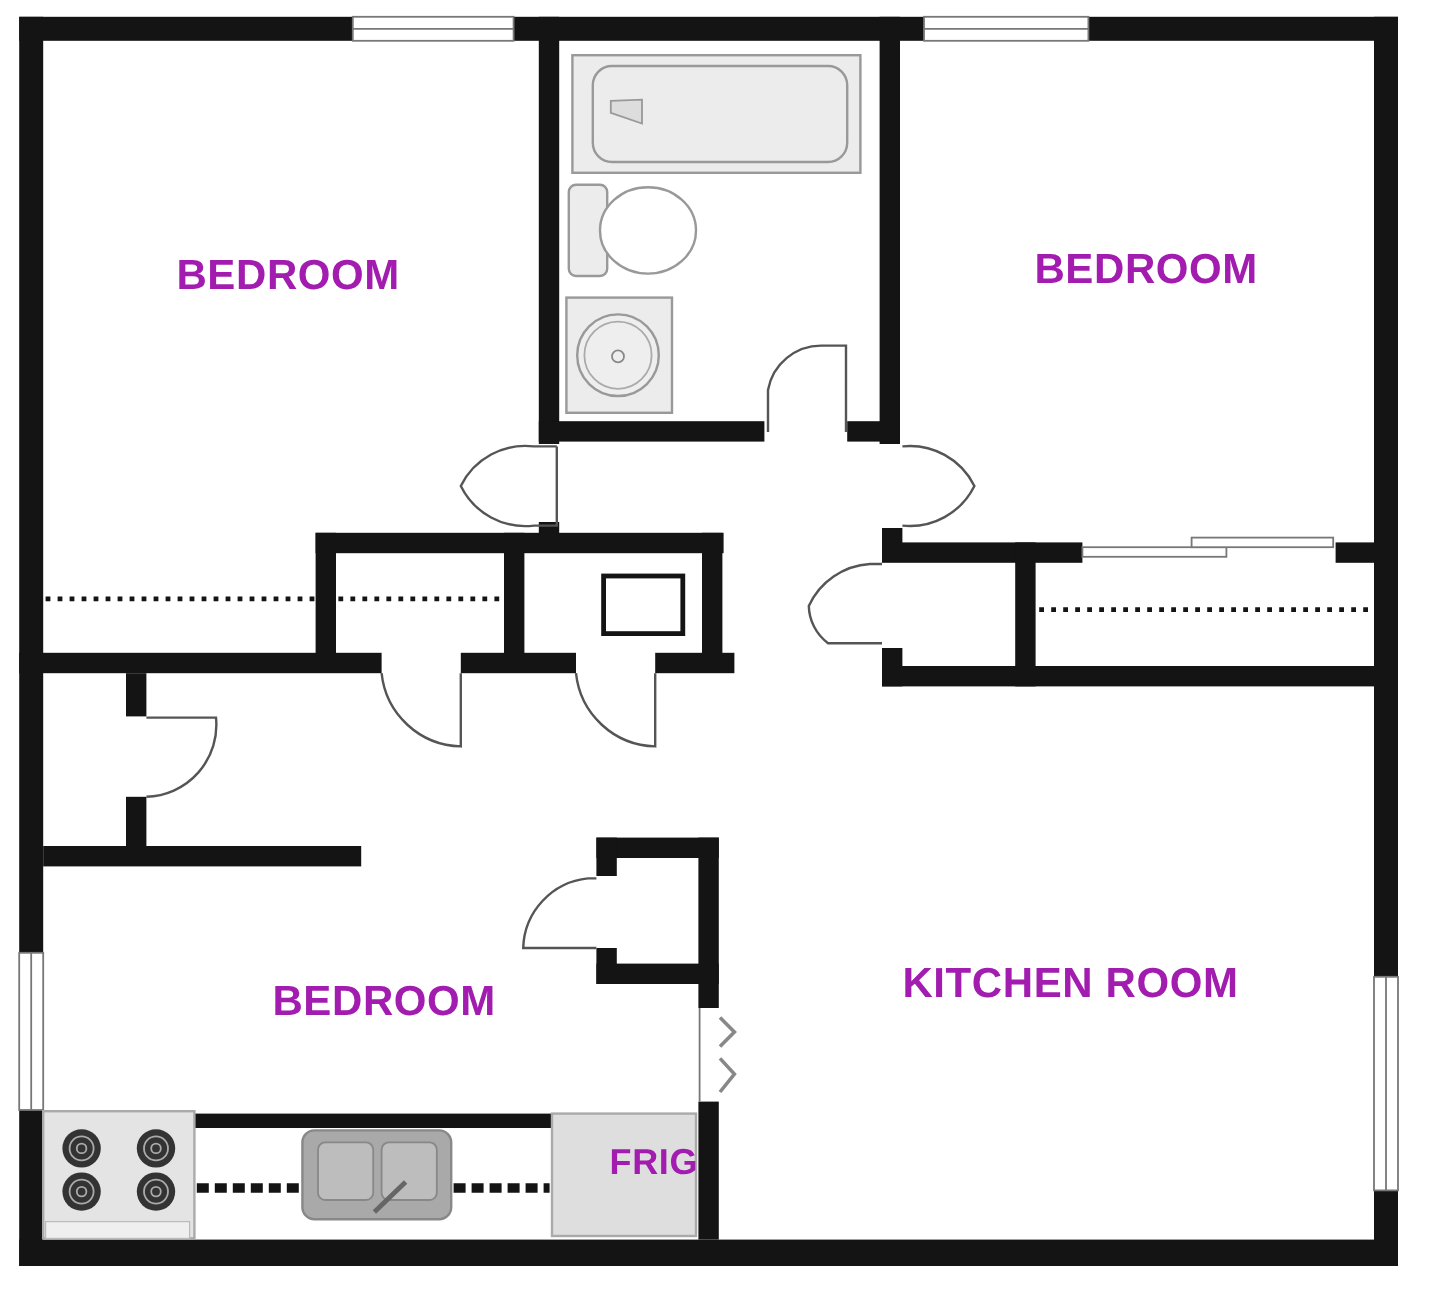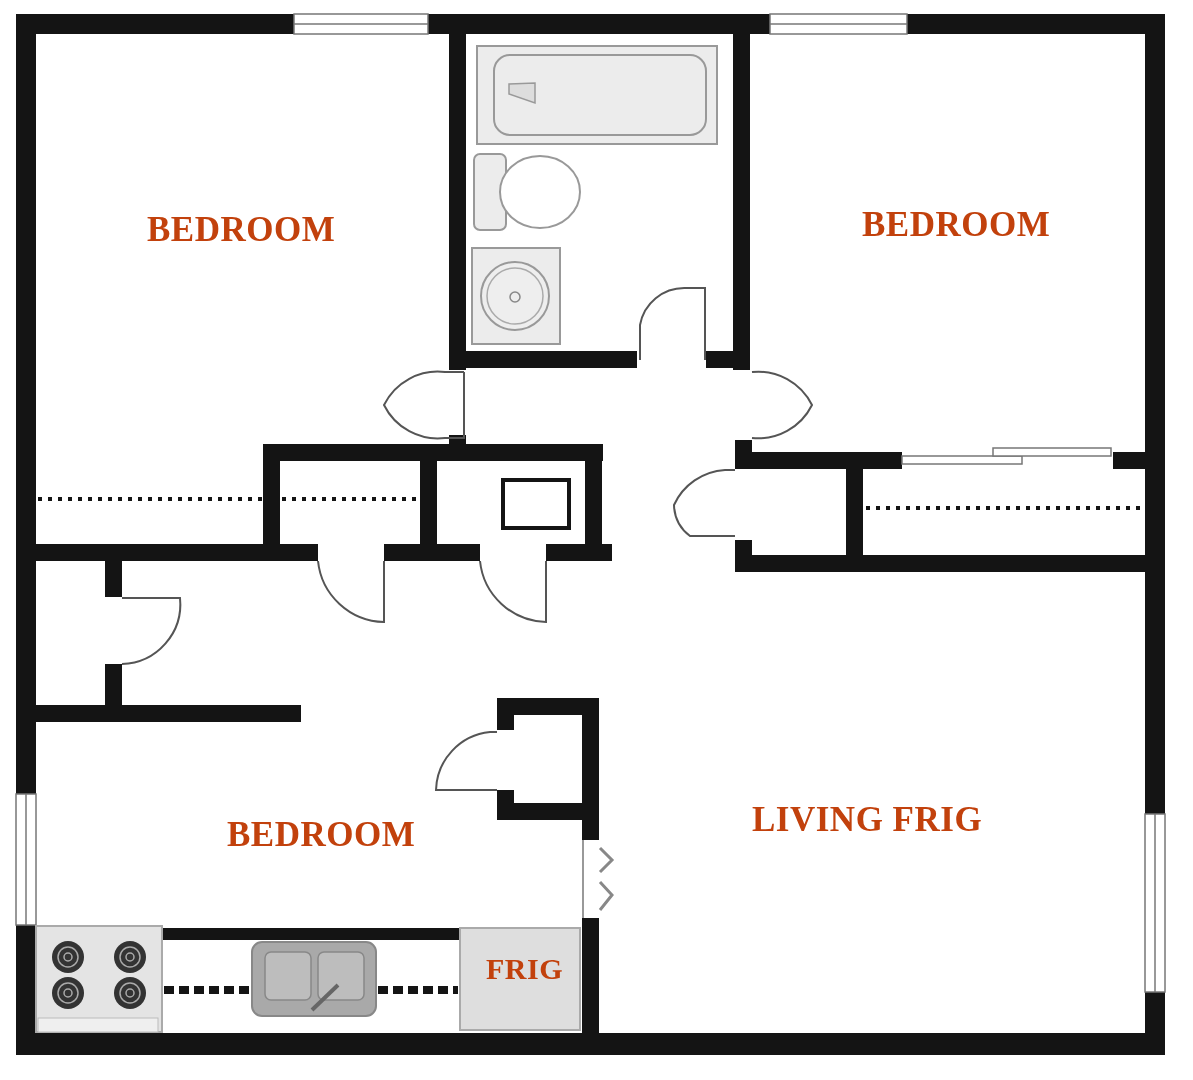--- a/index.html
+++ b/index.html
@@ -4,21 +4,21 @@
 <style>
   html,body{margin:0;padding:0;background:#ffffff;}
   body{width:1193px;height:1080px;overflow:hidden;position:relative;}
   #plan{position:absolute;left:0;top:0;width:1193px;height:1080px;}
   .wall{fill:#141414;}
   .thin{fill:none;stroke:#555;stroke-width:2;}
   .win{fill:#fff;stroke:#777;stroke-width:1.5;}
   .fixture{fill:#ececec;stroke:#999;stroke-width:2;}
   .dots{stroke:#141414;stroke-width:4;stroke-dasharray:4 6;}
   .dash-thick{stroke:#141414;stroke-width:8;stroke-dasharray:10 5;}
-  .lbl{position:absolute;font-family:Liberation Serif, serif;font-weight:bold;color:#c2410c;white-space:nowrap;letter-spacing:0.5px;}
+  .lbl{position:absolute;font-family:Liberation Sans, sans-serif;font-weight:bold;color:#a21caf;white-space:nowrap;letter-spacing:0.5px;}
 </style>
 </head>
 <body>
 
 <svg id="plan" viewBox="0 0 1193 1080" xmlns="http://www.w3.org/2000/svg">
 
   <g>
     <rect class="wall" x="16" y="14" width="278" height="20"></rect>
     <rect class="wall" x="428" y="14" width="342" height="20"></rect>
     <rect class="wall" x="907" y="14" width="258" height="20"></rect>
@@ -142,14 +142,14 @@
     <rect x="265" y="952" width="46" height="48" rx="6" fill="#bdbdbd" stroke="#888" stroke-width="1.5"></rect>
     <rect x="318" y="952" width="46" height="48" rx="6" fill="#bdbdbd" stroke="#888" stroke-width="1.5"></rect>
     <line x1="312" y1="1010" x2="338" y2="985" stroke="#666" stroke-width="4"></line>
   </g>
   <rect x="460" y="928" width="120" height="102" fill="#dedede" stroke="#aaa" stroke-width="2"></rect>
 </svg>
 
 <div class="lbl" style="left:147px;top:210px;font-size:35px;">BEDROOM</div>
 <div class="lbl" style="left:862px;top:205px;font-size:35px;">BEDROOM</div>
 <div class="lbl" style="left:227px;top:815px;font-size:35px;">BEDROOM</div>
-<div class="lbl" style="left:752px;top:800px;font-size:35px;">LIVING FRIG</div>
-<div class="lbl" style="left:486px;top:952px;font-size:30px;">FRIG</div>
+<div class="lbl" style="left:752px;top:800px;font-size:35px;">KITCHEN ROOM</div>
+<div class="lbl" style="left:508px;top:952px;font-size:30px;">FRIG</div>
 
 </body></html>

